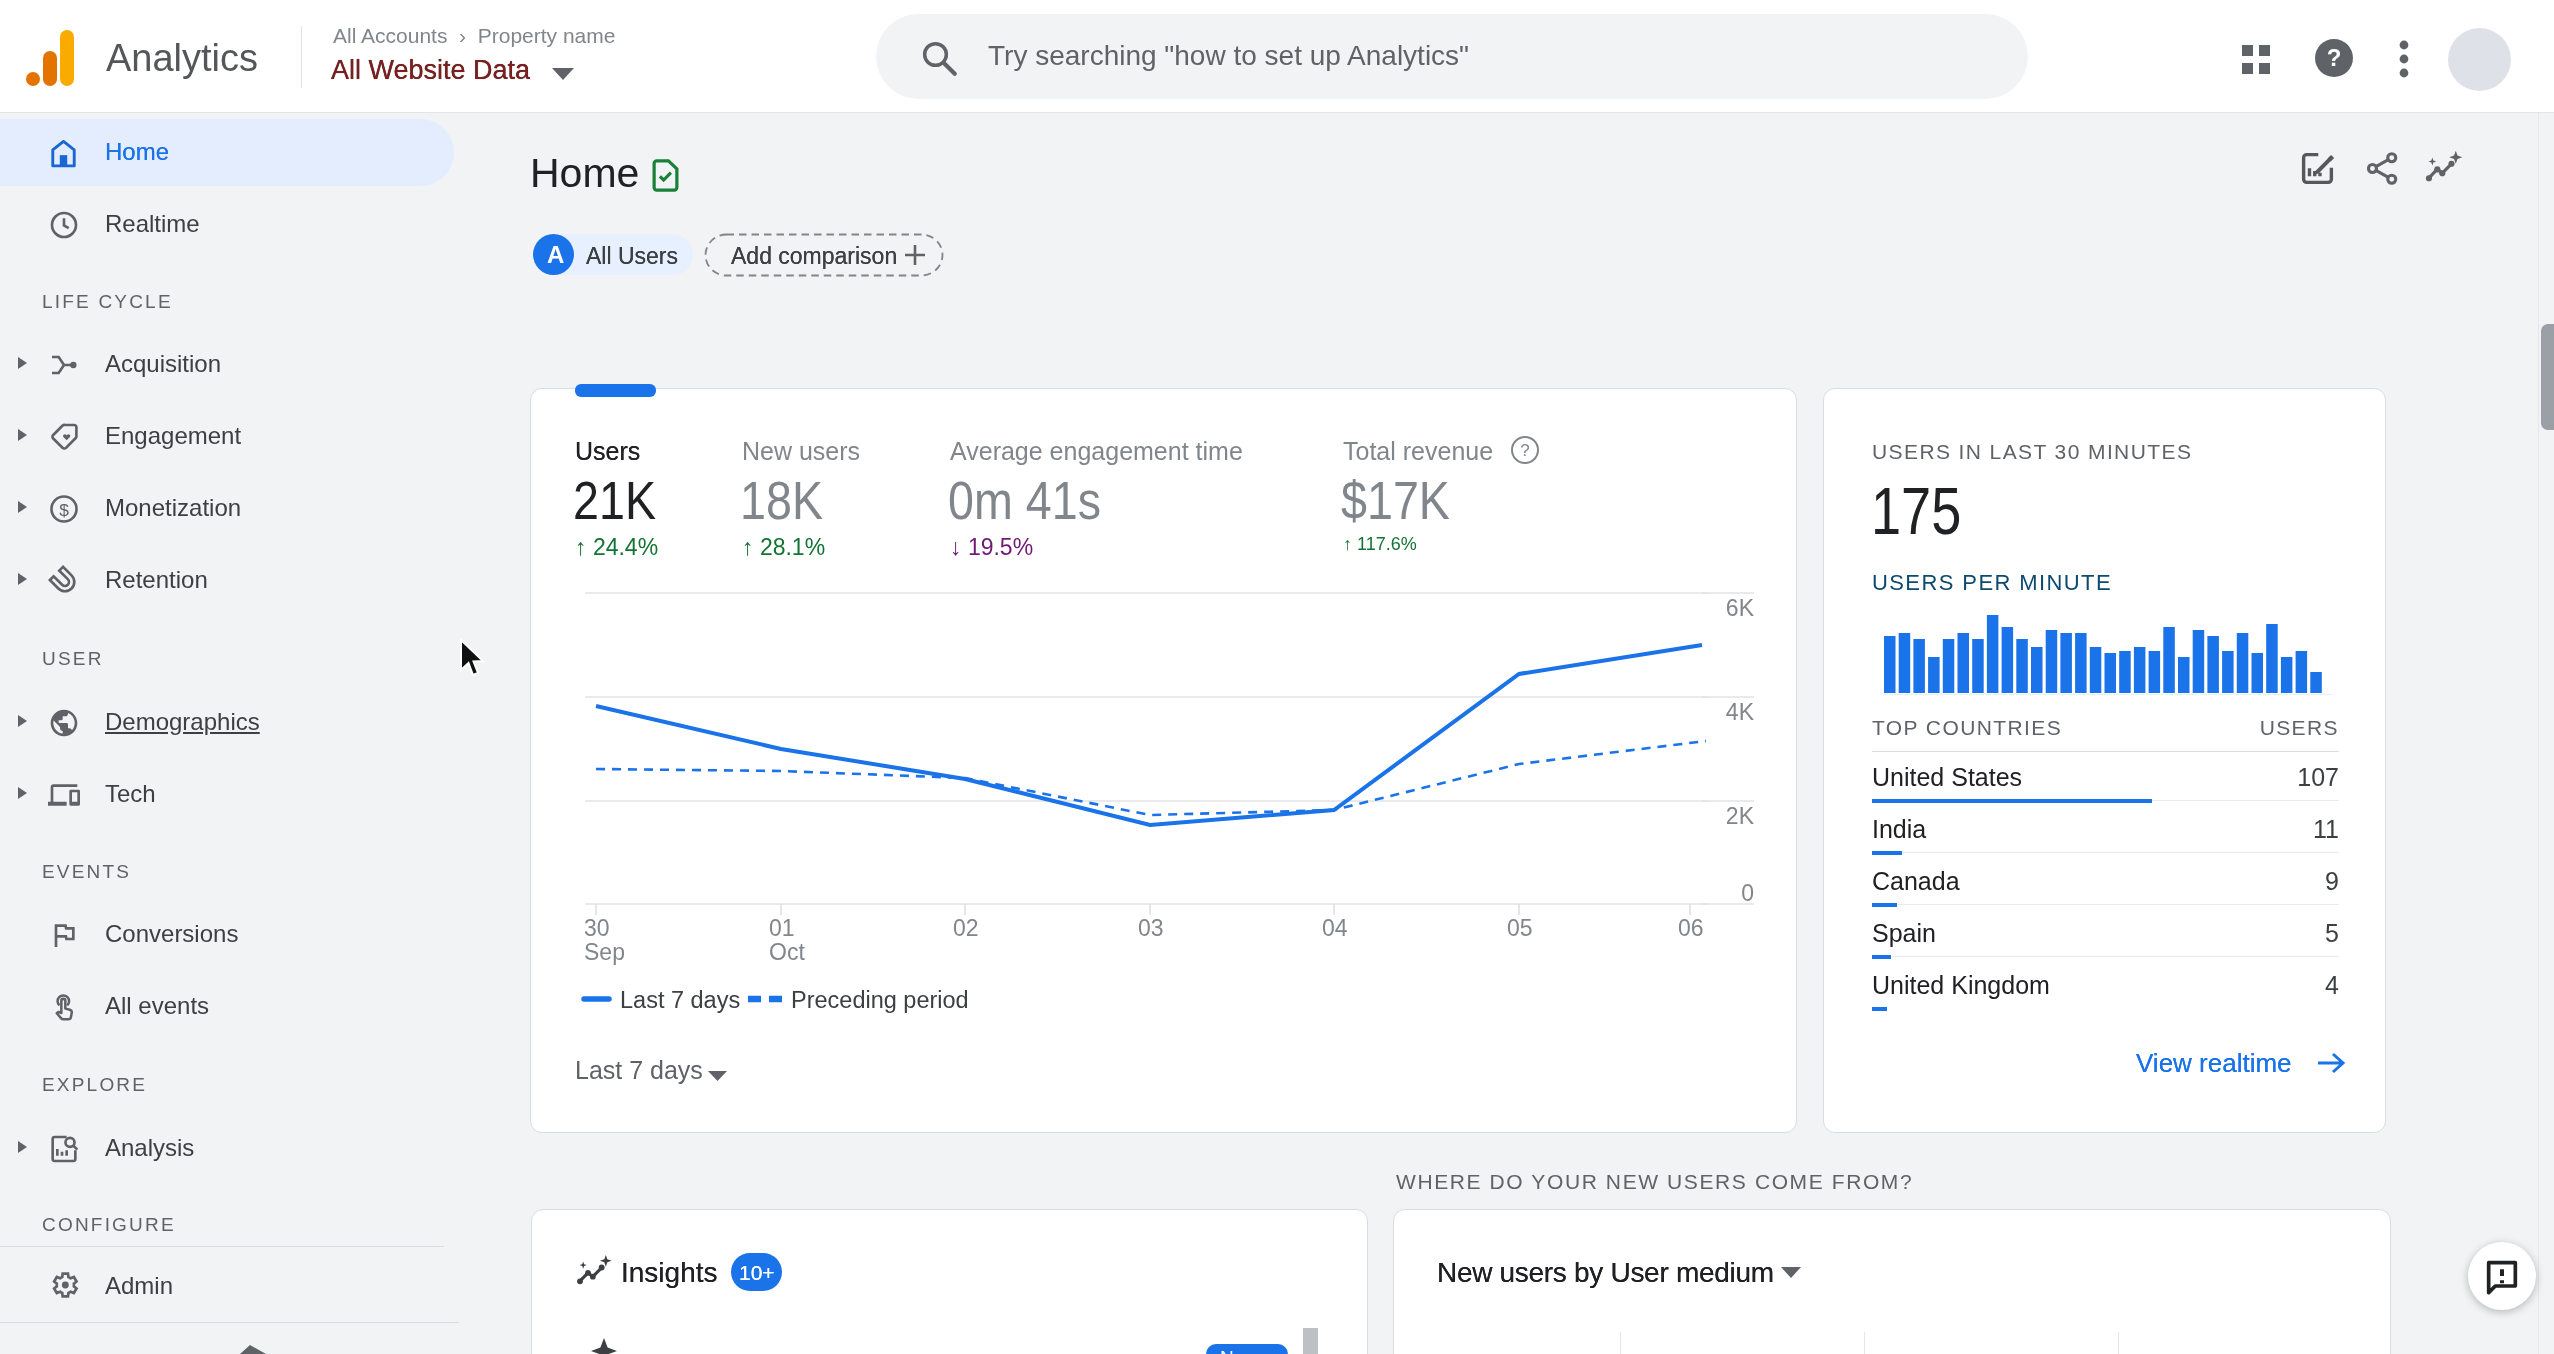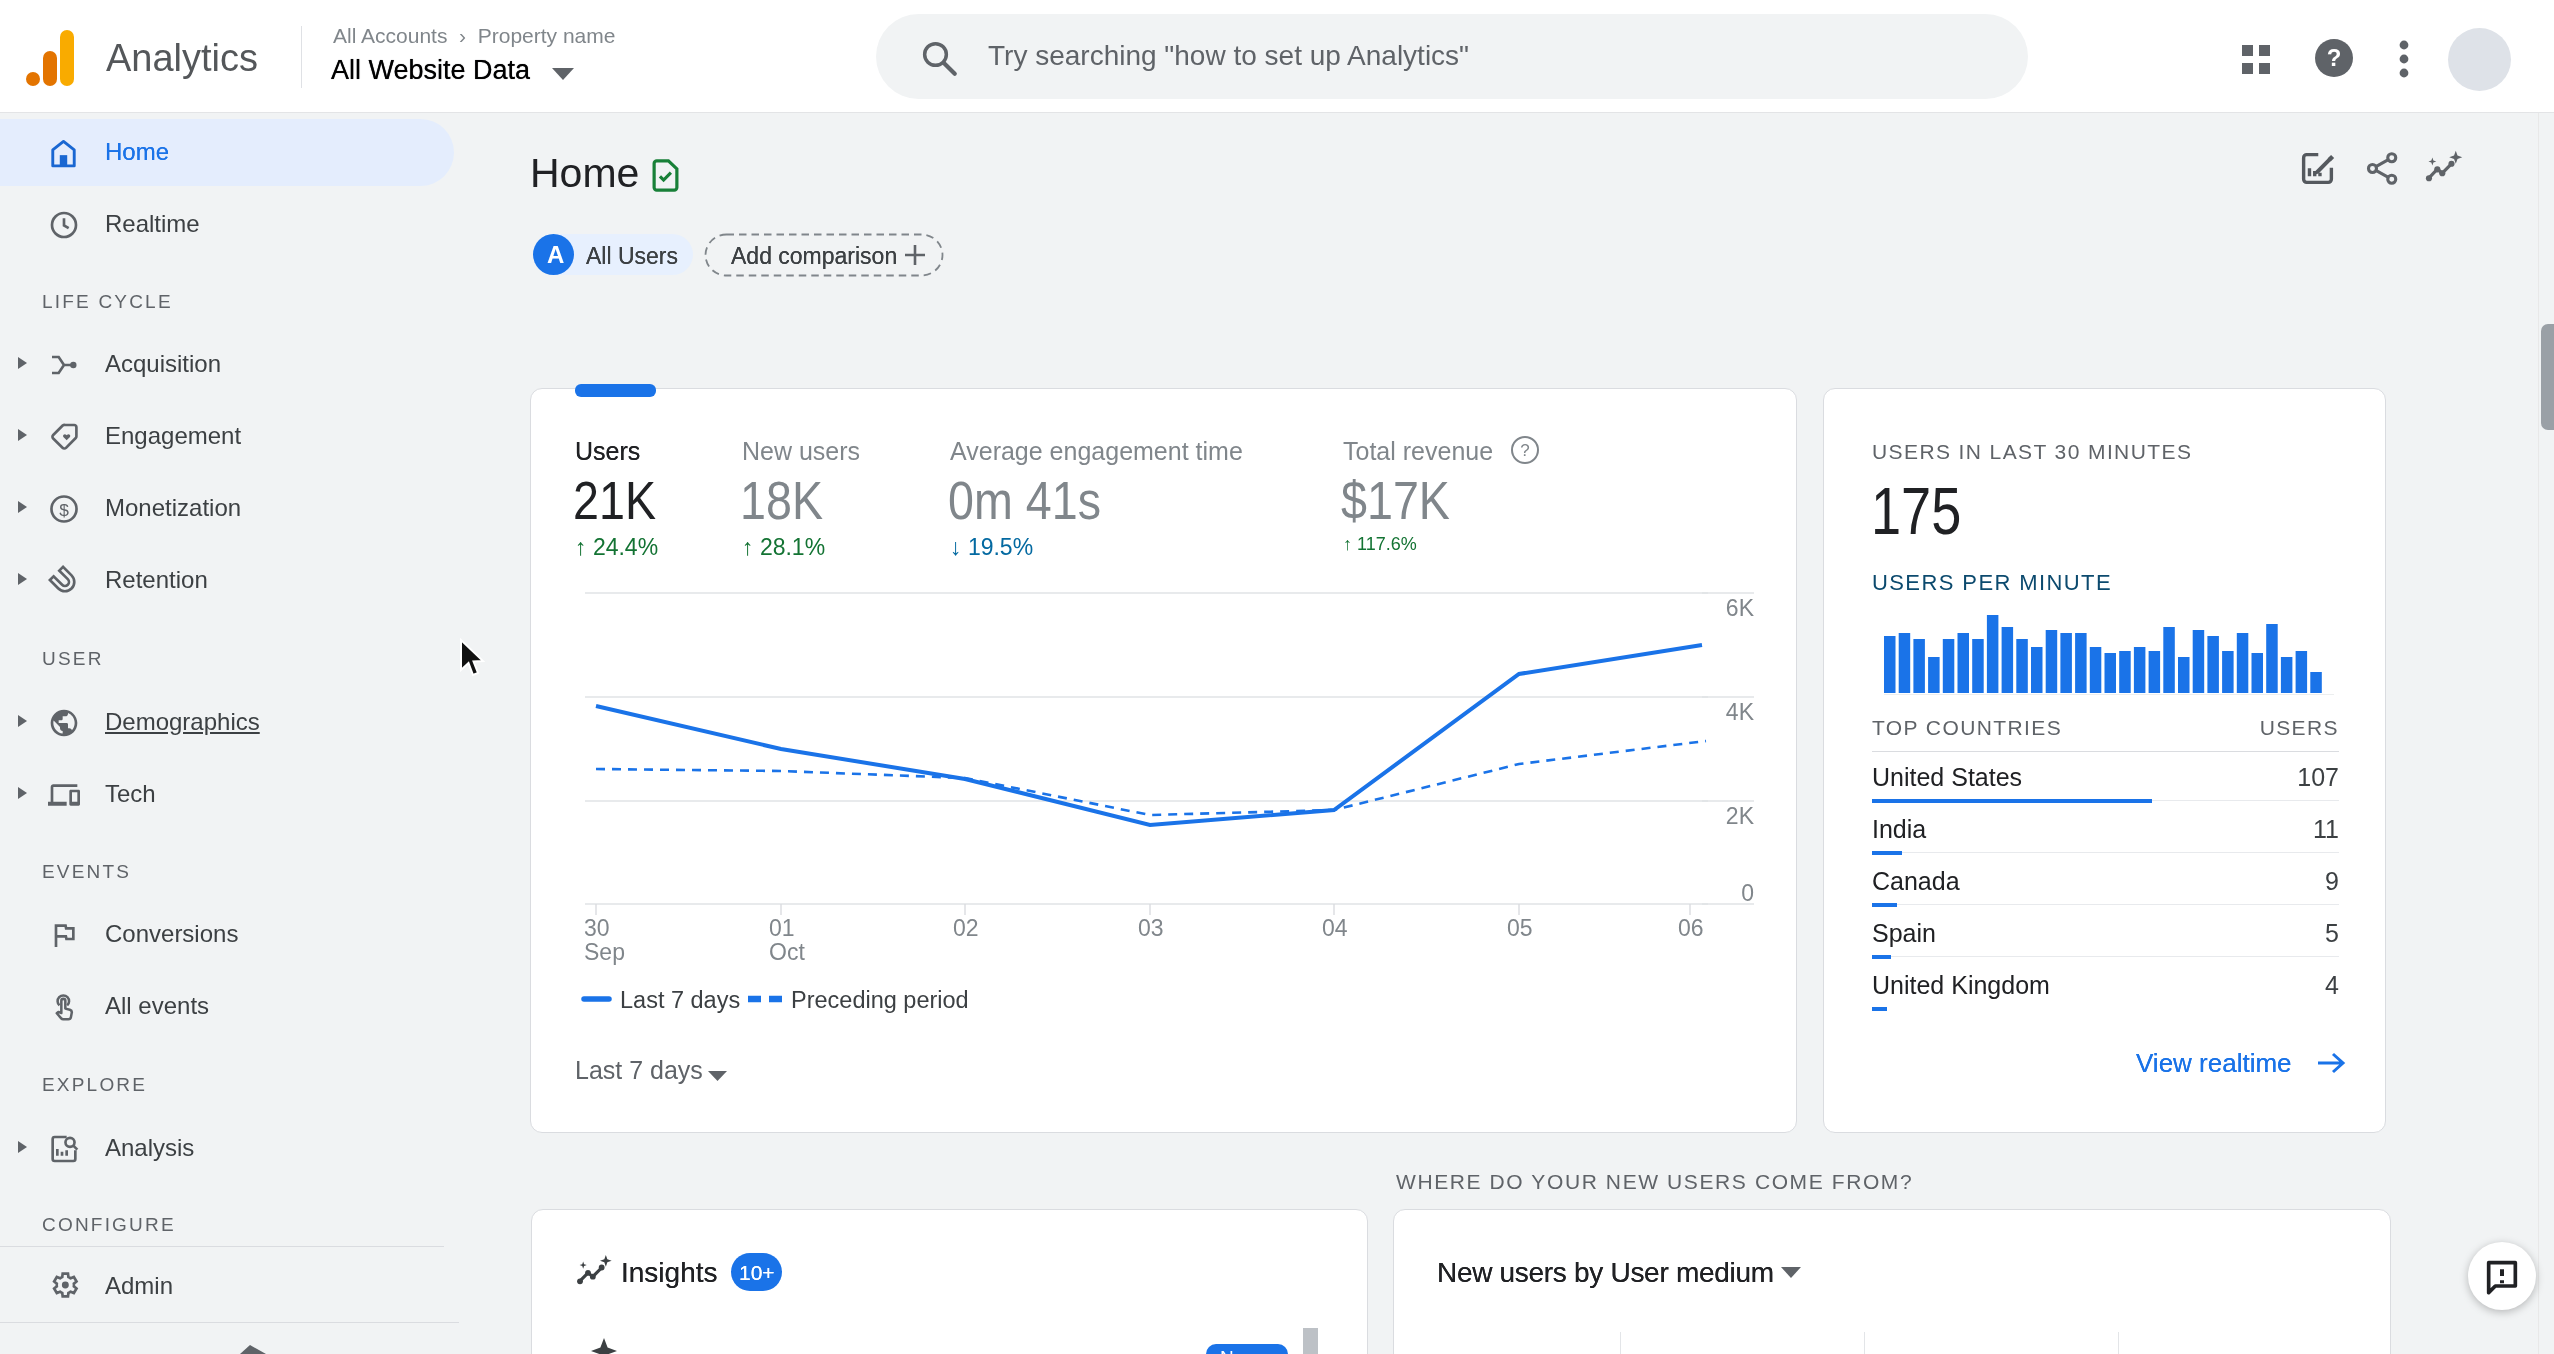--- a/index.html
+++ b/index.html
@@ -3,21 +3,21 @@
 <meta charset="utf-8">
 <style>
 * { margin:0; padding:0; box-sizing:border-box; }
 html,body { width:2554px; height:1354px; overflow:hidden; background:#f1f3f4;
   font-family:"Liberation Sans", sans-serif; }
 .abs { position:absolute; }
 #header { position:absolute; left:0; top:0; width:2554px; height:113px; background:#fff;
   border-bottom:1px solid #e3e4e6; }
 .hdr-divider { position:absolute; left:301px; top:26px; width:1px; height:62px; background:#dfe1e5; }
 #crumb { position:absolute; left:333px; top:24px; font-size:21px; color:#80868b; }
-#propname { position:absolute; left:331px; top:55px; font-size:27px; color:#000000; font-weight:400; text-shadow:0 0 0.7px #202124;text-align:right; }
+#propname { position:absolute; left:331px; top:55px; font-size:27px; color:#7f1d1d; font-weight:400; text-shadow:0 0 0.7px #202124;text-align:right; }
 #searchbar { position:absolute; left:876px; top:14px; width:1152px; height:85px; border-radius:43px; background:#f1f3f4; }
 #searchtext { position:absolute; left:988px; top:40px; font-size:28px; color:#5f6368; }
 #sidebar { position:absolute; left:0; top:113px; width:455px; height:1241px; }
 .navpill { position:absolute; left:0; top:6px; width:454px; height:67px; background:#e4edfd; border-radius:0 34px 34px 0; }
 .navitem { position:absolute; left:105px; font-size:24px; color:#3c4043; }
 .navhdr { position:absolute; left:42px; font-size:19px; color:#5f6368; letter-spacing:2.2px; font-weight:400; }
 .navarrow { position:absolute; left:18px; width:0; height:0; border-left:9px solid #5f6368; border-top:6px solid transparent; border-bottom:6px solid transparent; }
 .sdiv { position:absolute; background:#dadce0; height:1px; }
 .med { font-weight:400; text-shadow:0 0 0.6px currentColor; }
 .card { position:absolute; background:#fff; border:1px solid #dadce0; border-radius:12px; }
@@ -215,21 +215,21 @@
     <text x="15" y="21" font-size="17" fill="#80868b" text-anchor="middle" font-family="Liberation Sans">?</text>
   </svg>
 
 <div class="abs" style="left:573px; top:470px; font-size:53px; color:#202124; transform:scaleX(0.88); transform-origin:0 0;">21K</div>
 <div class="abs" style="left:740px; top:470px; font-size:53px; color:#80868b; transform:scaleX(0.88); transform-origin:0 0;">18K</div>
 <div class="abs" style="left:948px; top:470px; font-size:53px; color:#80868b; transform:scaleX(0.88); transform-origin:0 0;">0m 41s</div>
 <div class="abs" style="left:1341px; top:470px; font-size:53px; color:#80868b; transform:scaleX(0.88); transform-origin:0 0;">$17K</div>
 
 <div class="abs" style="left:575px; top:534px; font-size:23px; color:#137333;"><b>↑</b> 24.4%</div>
 <div class="abs" style="left:742px; top:534px; font-size:23px; color:#137333;"><b>↑</b> 28.1%</div>
-<div class="abs" style="left:950px; top:534px; font-size:23px; color:#0369a1;"><b>↓</b> 19.5%</div>
+<div class="abs" style="left:950px; top:534px; font-size:23px; color:#701a75;"><b>↓</b> 19.5%</div>
 <div class="abs" style="left:1343px; top:534px; font-size:18px; color:#137333;"><b>↑</b> 117.6%</div>
 
 <svg class="abs" style="left:530px; top:388px;" width="1267" height="745" viewBox="0 0 1267 745">
   <g stroke="#e1e3e6" stroke-width="1.4">
     <line x1="55" y1="205" x2="1178" y2="205"></line>
       <line x1="1172" y1="205" x2="1224" y2="205"></line>
     <line x1="55" y1="309" x2="1178" y2="309"></line>
       <line x1="1172" y1="309" x2="1224" y2="309"></line>
     <line x1="55" y1="413" x2="1178" y2="413"></line>
       <line x1="1172" y1="413" x2="1224" y2="413"></line>

